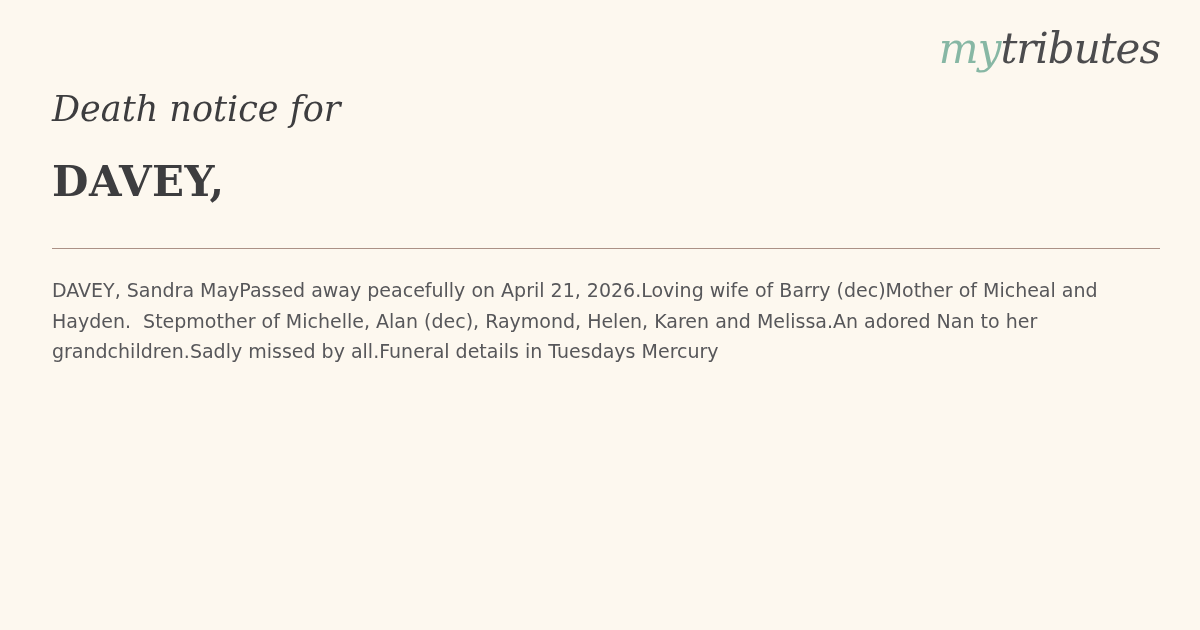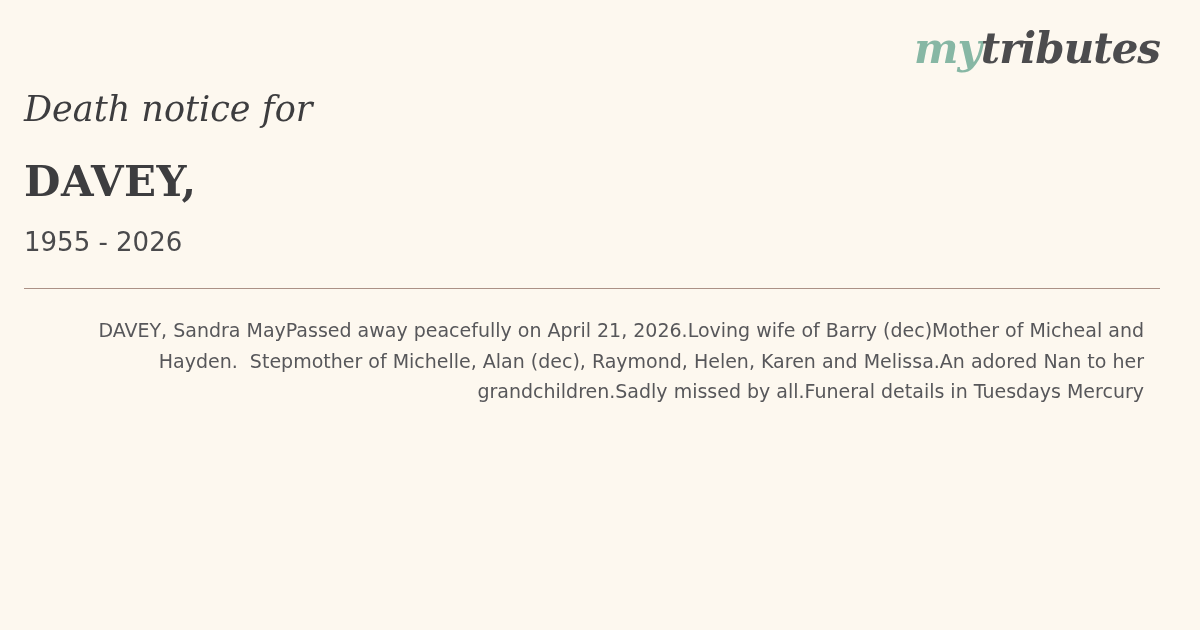--- a/index.html
+++ b/index.html
@@ -27,33 +27,33 @@
     width: 1200px;
     height: 630px;
     position: relative;
   }
   .logo {
     position: absolute;
     top: 28px;
     right: 40px;
     font-family: "DejaVu Serif", "Liberation Serif", serif;
     font-style: italic;
-    font-weight: bold;
+    font-weight: normal;
     font-size: 42px;
     line-height: 1;
     letter-spacing: -1px;
     white-space: nowrap;
     cursor: pointer;
   }
   .logo-my { color: var(--accent-green); }
   .logo-tributes { color: var(--logo-dark); }
 
   .content {
     position: absolute;
-    left: 24px;
+    left: 52px;
     right: 40px;
     top: 0;
   }
   .kicker {
     margin: 88px 0 0 0;
     font-family: "DejaVu Serif", "Liberation Serif", serif;
     font-style: italic;
     font-weight: 500;
     font-size: 35px;
     line-height: 42px;
@@ -90,38 +90,36 @@
     margin: 30px 0 0 0;
     height: 0;
   }
   .body-text {
     margin: 26px 0 0 0;
     font-size: 19px;
     line-height: 30.5px;
     color: var(--body-color);
     white-space: pre-wrap;
     max-width: 1120px;
-    text-align: right;
   }
 </style>
 </head>
 <body>
 
 <div class="page">
 
   <div class="logo">
     <span class="logo-my">my</span><span class="logo-tributes">tributes</span>
   </div>
 
   <main class="content">
     <p class="kicker">Death notice for</p>
 
     <h1 class="surname">DAVEY,</h1>
 
 
-    <p class="years">1955 - 2026</p>
 
     <hr class="divider">
 
     <p class="body-text">DAVEY, Sandra MayPassed away peacefully on April 21, 2026.Loving wife of Barry (dec)Mother of Micheal and Hayden.  Stepmother of Michelle, Alan (dec), Raymond, Helen, Karen and Melissa.An adored Nan to her grandchildren.Sadly missed by all.Funeral details in Tuesdays Mercury</p>
   </main>
 
 </div>
 
 </body></html>

